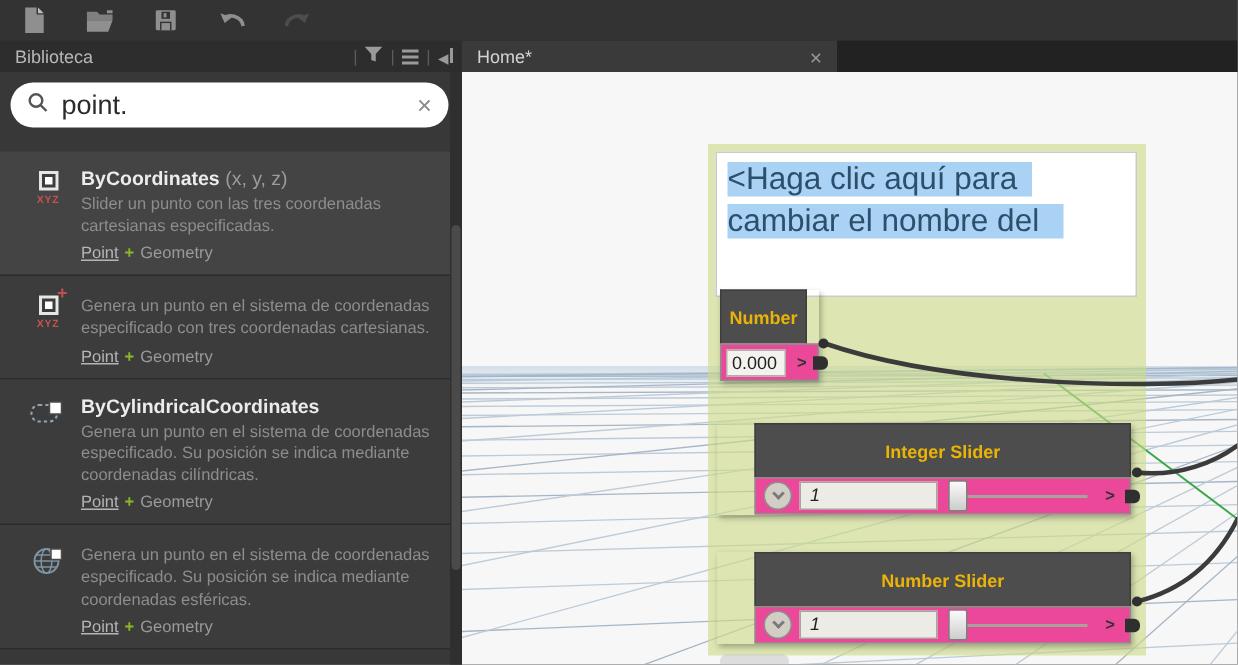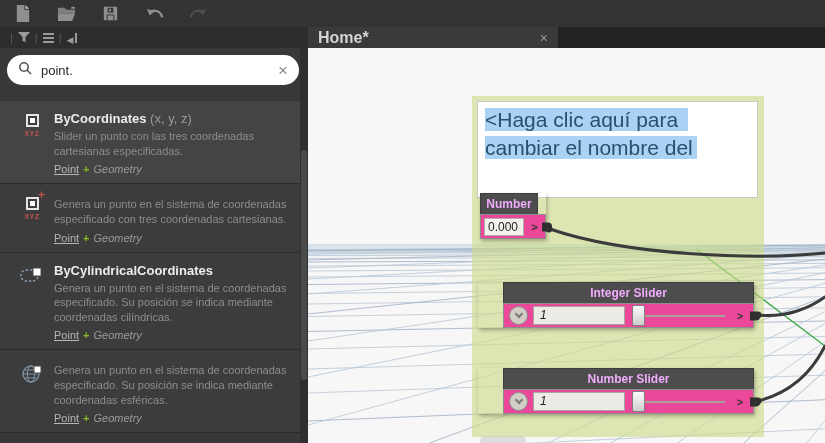--- a/index.html
+++ b/index.html
@@ -18,73 +18,73 @@
   .hd-icons { display:flex; align-items:center; gap:5px; color:#9a9a9a; }
   .hd-div { color:#5c5c5c; font-size:11px; }
   .bars { display:inline-block; }
   .bars i { display:block; width:11px; height:2px; background:#9a9a9a; margin:2px 0; }
   .collapse-glyph { font-size:9px; color:#9a9a9a; }
   .collapse-bar { display:inline-block; width:2px; height:10px; background:#9a9a9a; margin-left:1px; }
 
   .search-row { padding:7px 9px 6px 7px; background:#383838; }
   .search-box { height:30px; background:#fff; border-radius:15px; display:flex;
     align-items:center; padding:0 11px; }
-  .search-text { flex:1; margin-left:9px; font-size:13px; color:#2b2b2b; }
+  .search-text { flex:1; margin-left:9px; font-size:18px; color:#2b2b2b; }
   .clear-x { font-size:17px; color:#8a8a8a; line-height:1; }
 
   .lib-list { position:absolute; left:0; top:58px; right:8px; bottom:0; overflow:hidden; }
   .lib-item { display:flex; padding:10px 6px 8px 12px; border-bottom:1px solid #2b2b2b; background:#3c3c3c; }
   .lib-item.first { background:#444;margin-top:16px; }
   .icon-col { width:40px; flex:none; padding-top:3px; text-align:center; position:relative; }
   .txt-col { flex:1; padding-left:2px; }
   .item-title { font-size:13px; color:#ececec; font-weight:600; }
   .item-suffix { color:#9b9b9b; font-weight:400; }
   .item-desc { font-size:11px; color:#8d8d8d; line-height:1.33; margin-top:3px; width:236px; }
   .item-tags { margin-top:5px; font-size:11px; }
   .tag-point { color:#b5b5b5; text-decoration:underline; }
   .tag-plus { color:#8ab727; font-weight:700; margin:0 4px; }
-  .tag-geom { color:#9a9a9a; font-style:italic; }
+  .tag-geom { color:#9a9a9a; }
 
   .pt-square { display:block; width:13px; height:13px; border:2px solid #e6e6e6;
     background:#3c3c3c; position:relative; margin:0 auto; }
   .pt-square::after { content:''; position:absolute; inset:2px; background:#fff; }
   .xyz-label { display:block; font-size:7px; font-weight:700; color:#c2544e;
     letter-spacing:.5px; margin-top:3px; }
   .red-plus { position:absolute; top:-6px; right:7px; color:#c0504d; font-size:12px; font-weight:700; }
 
   .side-scroll { position:absolute; right:0; top:21px; width:8px; bottom:0; background:#2f2f2f; }
   .side-thumb { position:absolute; left:1px; right:1px; top:102px; height:230px;
     background:#4a4a4a; border-radius:3px; }
 
   
   .tabbar { position:absolute; left:308px; top:27px; width:517px; height:21px; background:#222; }
   .tab { position:absolute; left:0; top:0; width:250px; height:21px; background:#3a3a3a;
     display:flex; align-items:center; padding:0 10px; }
-  .tab-label { flex:1; font-size:16px; font-weight:700; color:#d4d4d4; }
+  .tab-label { flex:1; font-size:12px; font-weight:400; color:#d4d4d4; }
   .tab-close { color:#989898; font-size:14px; line-height:1; }
 
   
   .canvas { position:absolute; left:308px; top:48px; width:517px; height:395px;
     background:#f7f7f7; overflow:hidden; }
   .gridsvg, .wiresvg { position:absolute; left:0; top:0; }
   .wiresvg { z-index:6; pointer-events:none; }
   .horizon-band { position:absolute; left:0; top:196px; width:517px; height:15px; z-index:0;
     background:linear-gradient(180deg, rgba(168,192,214,.45), rgba(168,192,214,0)); }
 
   .group { position:absolute; left:164px; top:48px; width:292px; height:341px;
     background:rgba(205,219,135,.62); z-index:2; }
   .group-title { position:absolute; left:5px; top:5px; width:281px; height:97px;
     background:#fff; border:1px solid #cacaca; padding:4px 7px;
     font-size:21px; line-height:1.34; color:#2c4f6b; }
   .hl { background:#a9d2f4; }
-  .hl1 { padding-right:10px; } .hl2 { padding-right:4px; }
+  .hl1 { padding-right:10px; } .hl2 { padding-right:16px; }
 
   .node { position:absolute; z-index:4; box-shadow:1px 2px 4px rgba(0,0,0,.3); }
-  .node-head { background:#4d4d4d; color:#f0abfc; font-size:12px; font-weight:700;
-    height:21px; display:flex; align-items:center; justify-content:center;
+  .node-head { background:#4d4d4d; color:#eab308; font-size:12px; font-weight:700;
+    height:36px; display:flex; align-items:center; justify-content:center;
     border:1px solid #3e3e3e; border-bottom:none; }
   .node-body { background:#ec4899; border:1px solid #8d8d8d; height:25px;
     position:relative; display:flex; align-items:center; }
   .nub { position:absolute; right:-7px; top:50%; transform:translateY(-50%);
     width:10px; height:9px; background:#2f2f2f; border-radius:0 4px 4px 0; }
 
   .num-node { left:172px; top:145px; width:66px; }
   .num-head { width:58px; }
   .num-field { background:#f4f2ee; border:1px solid #b3afa6; font-size:12px; color:#222;
     margin-left:3px; width:40px; padding:1px 3px; }
@@ -144,20 +144,21 @@
   <span class="tb-icon">
     <svg width="21" height="19" viewBox="0 0 22 20">
         <path d="M3 14 C4 7, 13 5, 17 9" fill="none" stroke="#4d4d4d" stroke-width="2.4"></path>
         <path d="M19 5 l-3 7 -5 -4 z" fill="#4d4d4d"></path>
       </svg>
   </span>
 </div>
 
 <div class="sidebar">
   <div class="side-head">
+    <span class="side-title">Biblioteca</span>
     <span class="hd-icons">
       <span class="hd-div">|</span>
       <span>
         <svg width="12" height="11" viewBox="0 0 12 11">
             <path d="M0 0h12L7.5 5v5L4.5 9V5z" fill="#9a9a9a"></path>
           </svg>
       </span>
       <span class="hd-div">|</span>
       <span class="bars">
           <i></i>

